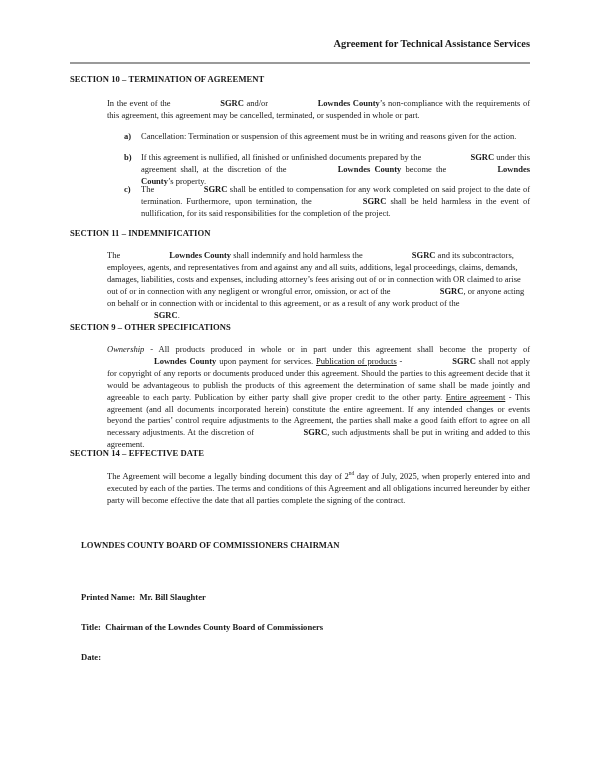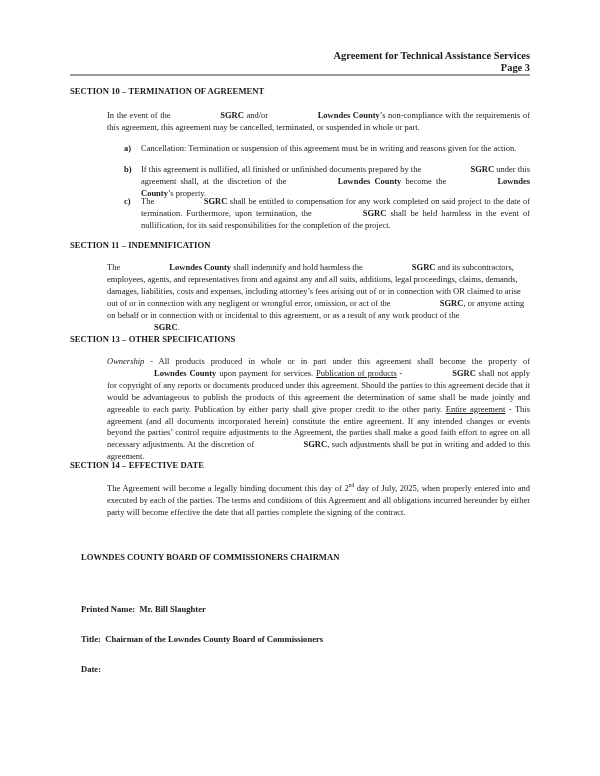--- a/index.html
+++ b/index.html
@@ -1,18 +1,18 @@
 <!DOCTYPE html>
 <html><head>
 <meta charset="utf-8">
 <style>
   html, body { margin: 0; padding: 0; background: #ffffff; }
   body { width: 600px; height: 776px; position: relative; overflow: hidden;
          font-family: "Liberation Serif", "DejaVu Serif", serif; color: #1a1a1a; }
-  .page { position: absolute; left: 0; top: 16px; width: 600px; height: 713px; }
+  .page { position: absolute; left: 0; top: 4px; width: 600px; height: 713px; }
   .hdr { position: absolute; right: 70px; top: 34px; text-align: right;
          font-weight: bold; font-size: 10.4px; line-height: 12px; }
   .hdr-rule { position: absolute; left: 70px; top: 58px; width: 460px; height: 1.5px; background: #9a9a9a; }
   .sec { position: absolute; left: 70px; font-weight: bold; font-size: 8.6px; letter-spacing: 0.05px; }
   .para { position: absolute; left: 107px; width: 423px; font-size: 8.5px; line-height: 11.9px;
           text-align: justify; }
   .item { position: absolute; left: 124px; width: 406px; font-size: 8.5px; line-height: 11.9px; }
   .item .lbl { position: absolute; left: 0; top: 0; font-weight: bold; }
   .item .txt { display: block; margin-left: 17px; text-align: justify; }
   b { font-weight: bold; padding-left: 47px; }
@@ -23,21 +23,20 @@
              vertical-align: baseline; margin-left: 6px; }
   sup { font-size: 5.5px; line-height: 0; }
 </style>
 </head>
 <body>
 
 <div class="page">
 
   <div class="hdr">
     <div>Agreement for Technical Assistance Services</div>
-    <div>Page 3</div>
   </div>
   <div class="hdr-rule"></div>
 
   <div class="sec" style="top:70px;">SECTION 10 – TERMINATION OF AGREEMENT</div>
   <div class="para" style="top:94px;"><span>In the event of the </span><b>SGRC</b><span> and/or </span><b>Lowndes County</b><span>’s non-compliance with the requirements of this agreement, this agreement may be cancelled, terminated, or suspended in whole or part.</span></div>
 
   <div class="item" style="top:127px;">
     <span class="lbl">a)</span>
     <span class="txt"><span>Cancellation: Termination or suspension of this agreement must be in writing and reasons given for the action.</span></span>
   </div>
@@ -48,21 +47,21 @@
   </div>
 
   <div class="item" style="top:180px;">
     <span class="lbl">c)</span>
     <span class="txt"><span>The </span><b>SGRC</b><span> shall be entitled to compensation for any work completed on said project to the date of termination. Furthermore, upon termination, the </span><b>SGRC</b><span> shall be held harmless in the event of nullification, for its said responsibilities for the completion of the project.</span></span>
   </div>
 
   <div class="sec" style="top:224px;">SECTION 11 – INDEMNIFICATION</div>
   <div class="para" style="top:246px; text-align:left;"><span>The </span><b>Lowndes County</b><span>  shall indemnify and hold harmless the </span><b>SGRC</b><span> and its subcontractors, employees, agents, and representatives from and against any and all suits, additions, legal proceedings, claims, demands, damages, liabilities, costs and expenses, including attorney’s fees arising out of or in connection with OR claimed to arise out of or in connection with any negligent or wrongful error, omission, or act of the </span><b>SGRC</b><span>, or anyone acting on behalf or in connection with or incidental to this agreement, or as a result of any work product of the </span><b>SGRC</b><span>.</span></div>
 
-  <div class="sec" style="top:318px;">SECTION 13 – OTHER SPECIFICATIONS</div>
+  <div class="sec" style="top:318px;">SECTION 9 – OTHER SPECIFICATIONS</div>
   <div class="para" style="top:340px;"><span class="i">Ownership</span><span> - All products produced in whole or in part under this agreement shall become the property of </span><b>Lowndes County</b><span> upon payment for services. </span><span class="u">Publication of products</span><span> - </span><b>SGRC</b><span> shall not apply for copyright of any reports or documents produced under this agreement. Should the parties to this agreement decide that it would be advantageous to publish the products of this agreement the determination of same shall be made jointly and agreeable to each party. Publication by either party shall give proper credit to the other party. </span><span class="u">Entire agreement</span><span> - This agreement (and all documents incorporated herein) constitute the entire agreement. If any intended changes or events beyond the parties’ control require adjustments to the Agreement, the parties shall make a good faith effort to agree on all necessary adjustments. At the discretion of </span><b>SGRC</b><span>, such adjustments shall be put in writing and added to this agreement.</span></div>
 
   <div class="sec" style="top:444px;">SECTION 14 – EFFECTIVE DATE</div>
   <div class="para" style="top:467px;"><span>The Agreement will become a legally binding document this day of 2</span><sup>nd</sup><span> day of July, 2025, when properly entered into and executed by each of the parties. The terms and conditions of this Agreement and all obligations incurred hereunder by either party will become effective the date that all parties complete the signing of the contract.</span></div>
 
   <div class="sig" style="top:536px;">LOWNDES COUNTY BOARD OF COMMISSIONERS CHAIRMAN</div>
   <div class="sig" style="top:588px;">
     <span>Printed Name:</span>&nbsp;&nbsp;<span>Mr. Bill Slaughter</span>
   </div>
   <div class="sig" style="top:618px;">

